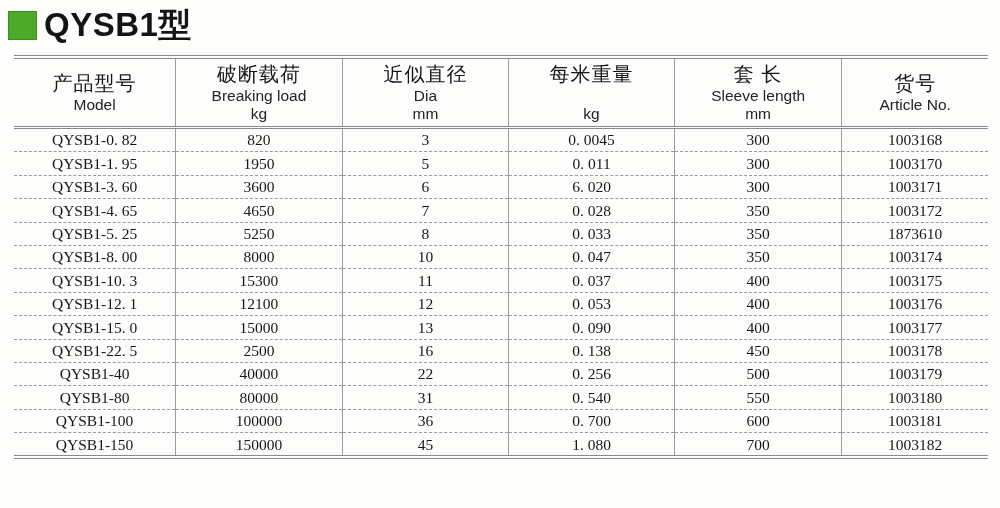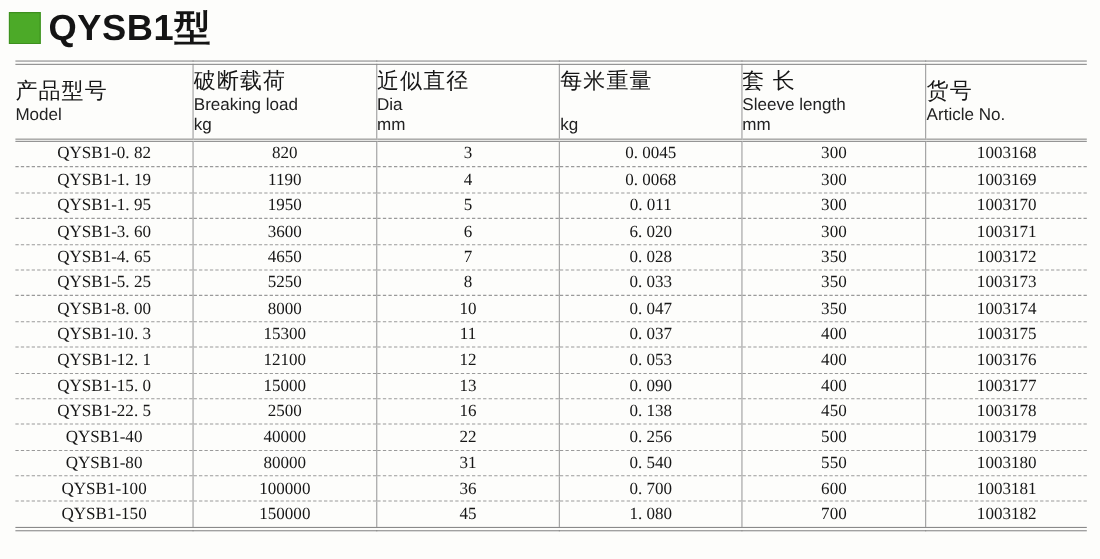--- a/index.html
+++ b/index.html
@@ -57,21 +57,21 @@
     overflow: hidden;
     white-space: nowrap;
   }
   .spec-table th:first-child, .spec-table td:first-child {
     border-left: none;
   }
   .spec-table thead th {
     border-bottom: 3px double #8a8a8a;
     height: 62px;
     vertical-align: middle;
-    text-align: left;
+    text-align: center;
     font-weight: normal;
     padding: 2px 0 3px 0;
   }
   .hdr {
     display: flex;
     flex-direction: column;
     justify-content: center;
     height: 100%;
   }
   .hdr .zh {
@@ -171,28 +171,20 @@
     <tbody>
         <tr>
           <td>QYSB1-0. 82</td>
           <td>820</td>
           <td>3</td>
           <td>0. 0045</td>
           <td>300</td>
           <td>1003168</td>
         </tr>
         <tr>
-          <td>QYSB1-1. 19</td>
-          <td>1190</td>
-          <td>4</td>
-          <td>0. 0068</td>
-          <td>300</td>
-          <td>1003169</td>
-        </tr>
-        <tr>
           <td>QYSB1-1. 95</td>
           <td>1950</td>
           <td>5</td>
           <td>0. 011</td>
           <td>300</td>
           <td>1003170</td>
         </tr>
         <tr>
           <td>QYSB1-3. 60</td>
           <td>3600</td>
@@ -208,21 +200,21 @@
           <td>0. 028</td>
           <td>350</td>
           <td>1003172</td>
         </tr>
         <tr>
           <td>QYSB1-5. 25</td>
           <td>5250</td>
           <td>8</td>
           <td>0. 033</td>
           <td>350</td>
-          <td>1003173</td>
+          <td>1873610</td>
         </tr>
         <tr>
           <td>QYSB1-8. 00</td>
           <td>8000</td>
           <td>10</td>
           <td>0. 047</td>
           <td>350</td>
           <td>1003174</td>
         </tr>
         <tr>

